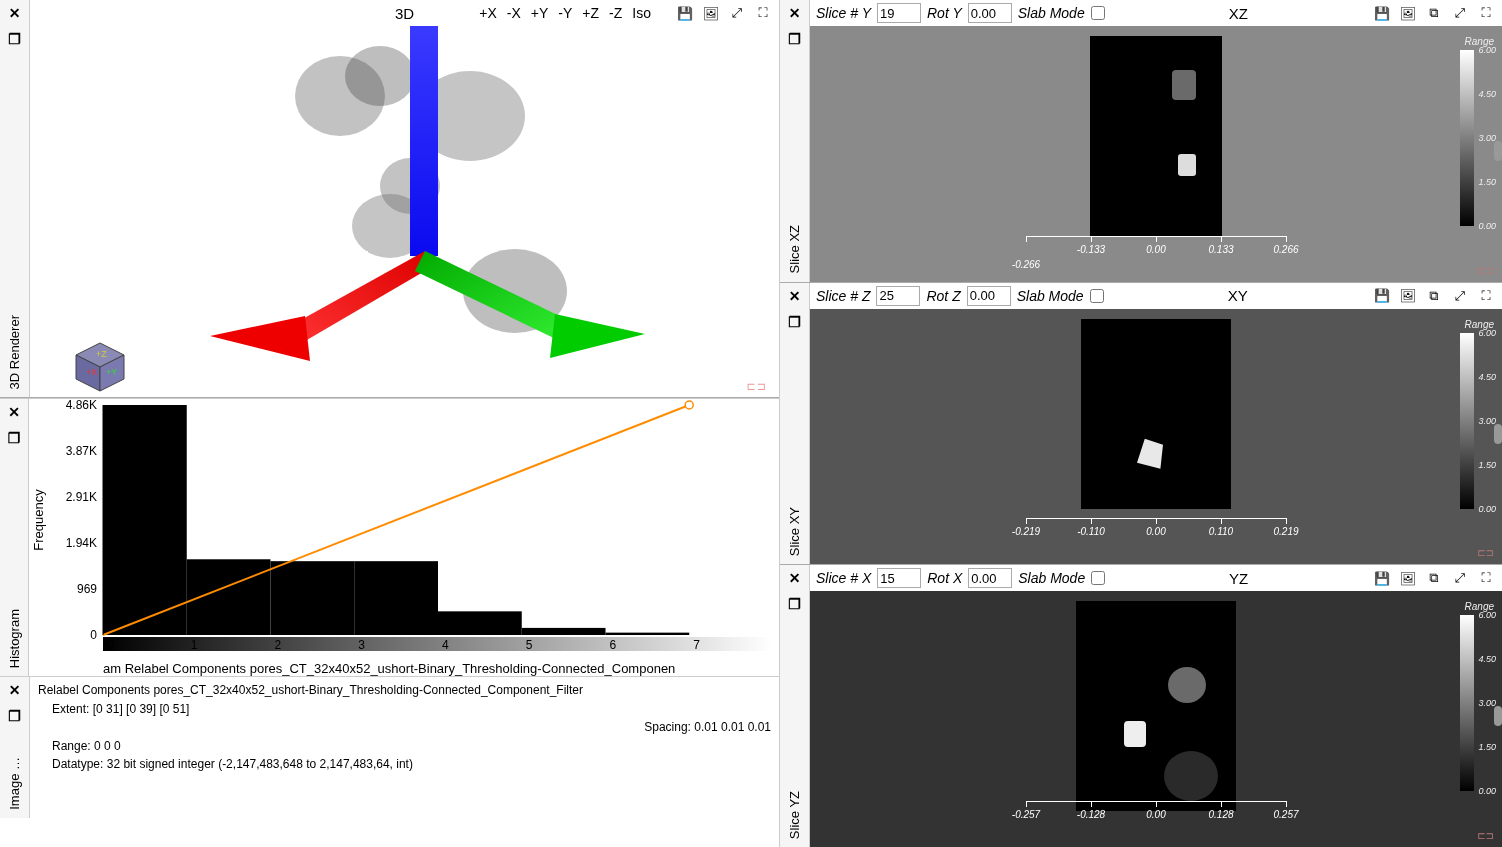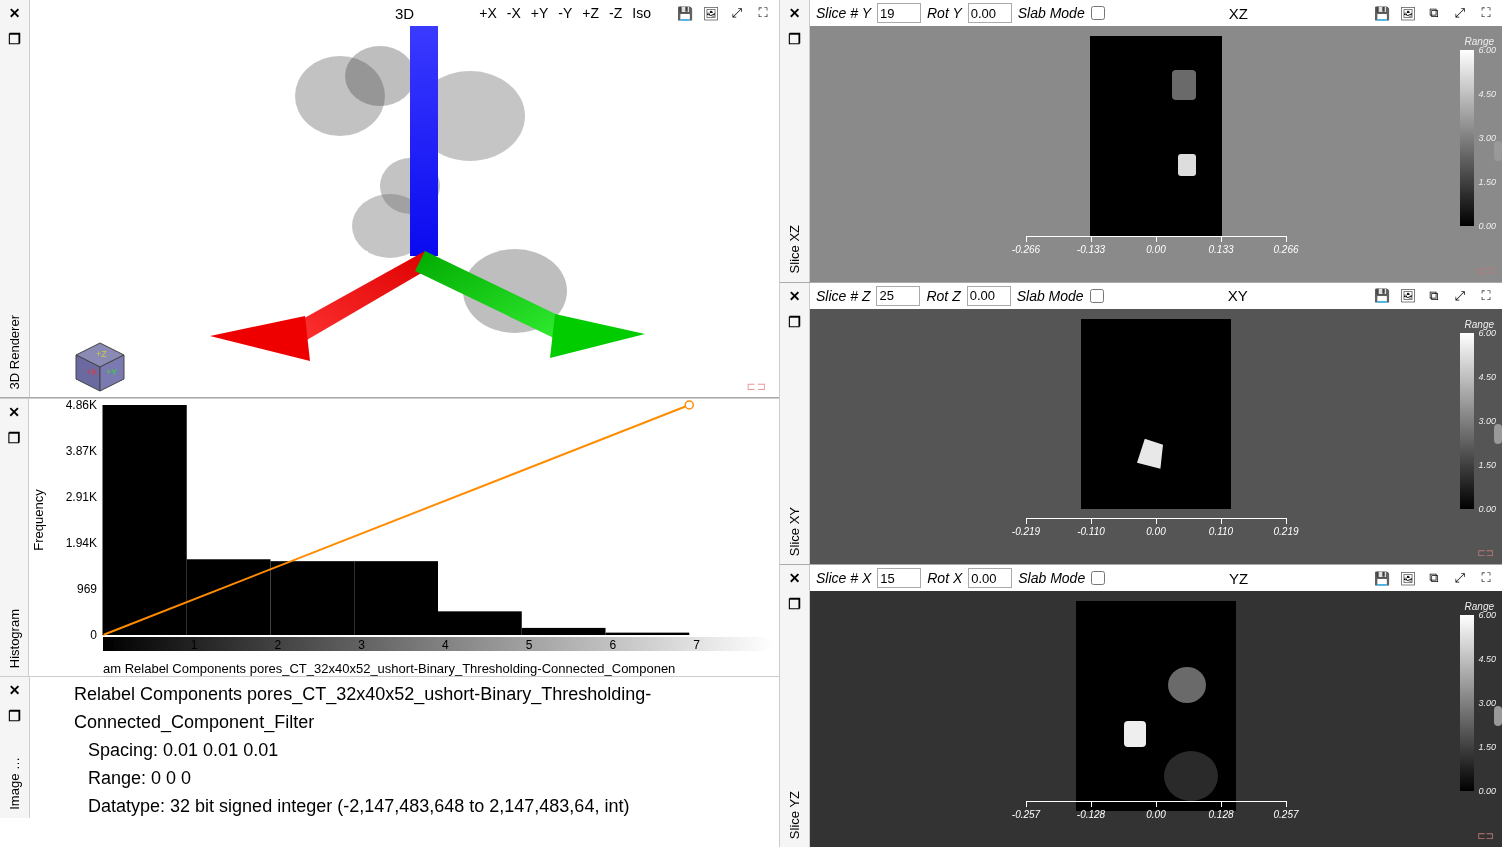--- a/index.html
+++ b/index.html
@@ -34,21 +34,21 @@
 
 
 .viewport3d { flex: 1; background: #fff; position: relative; overflow: hidden; }
 
 
 .hist-panel { height: 278px; display: flex; border-top: 1px solid #ccc; }
 .hist-body { flex: 1; position: relative; background: #fff; }
 
 
 .info-panel { height: 142px; display: flex; border-top: 1px solid #ccc; }
-.info-body { flex: 1; overflow-y: scroll; padding: 4px 8px; font-size: 18px; line-height: 1.55; margin-left: 36px; }
+.info-body { flex: 1; overflow-y: scroll; padding: 4px 8px; font-size: 12px; line-height: 1.55; }
 .info-body .heading { font-weight: normal; }
 
 
 .slice-body { flex: 1; background: #777; position: relative; overflow: hidden; }
 .slice-body.xz { background: #8a8a8a; }
 .slice-body.xy { background: #555; }
 .slice-body.yz { background: #333; }
 .slice-image { position: absolute; left: 50%; top: 10px; transform: translateX(-50%); background: #000; }
 .slice-axis { position: absolute; bottom: 16px; left: 50%; transform: translateX(-50%); width: 260px; height: 30px; }
 .tick { position: absolute; top: 0; height: 6px; border-left: 1px solid #fff; }
@@ -203,20 +203,24 @@
 
     <div class="info-panel">
       <div class="panel-sidebar">
         <div class="close-btn">✕</div>
         <div class="dock-btn">❐</div>
         <div class="vert-label">Image …</div>
       </div>
       <div class="info-body">
         <div class="heading">Relabel Components pores_CT_32x40x52_ushort-Binary_Thresholding-Connected_Component_Filter</div>
         <div style="padding-left:14px;">
+          <span>Extent:</span>
+          <span>[0 31]  [0 39]  [0 51]</span>
+        </div>
+        <div style="padding-left:14px;text-align:right;">
           <span>Spacing:</span>
           <span> 0.01  0.01  0.01</span>
         </div>
         <div style="padding-left:14px;">
           <span>Range:</span>
           <span>0 0 0</span>
         </div>
         <div style="padding-left:14px;">
           <span>Datatype:</span>
           <span>32 bit signed integer (-2,147,483,648 to 2,147,483,64, int)</span>
@@ -252,21 +256,21 @@
           <span class="tool-btn">⛶</span>
         </div>
         <div class="slice-body xz">
           <div class="slice-image" style="width:132px;height:200px;">
             <div class="blob" style="left:82px;top:34px;width:24px;height:30px;background:#6a6a6a;border-radius:4px;"></div>
             <div class="blob" style="left:88px;top:118px;width:18px;height:22px;background:#ddd;border-radius:3px;"></div>
           </div>
           <div class="slice-axis">
             <div class="axis-line"></div>
           <div class="tick" style="left: 0px;"></div>
-              <div class="tick-label" style="left: 0px;">-0.266</div>
+              <div class="tick-label" style="left: 0px; margin-top: 15px;">-0.266</div>
               <div class="tick" style="left: 65px;"></div>
               <div class="tick-label" style="left: 65px;">-0.133</div>
               <div class="tick" style="left: 130px;"></div>
               <div class="tick-label" style="left: 130px;">0.00</div>
               <div class="tick" style="left: 195px;"></div>
               <div class="tick-label" style="left: 195px;">0.133</div>
               <div class="tick" style="left: 260px;"></div>
               <div class="tick-label" style="left: 260px;">0.266</div>
             </div>
           <div class="range-bar">

